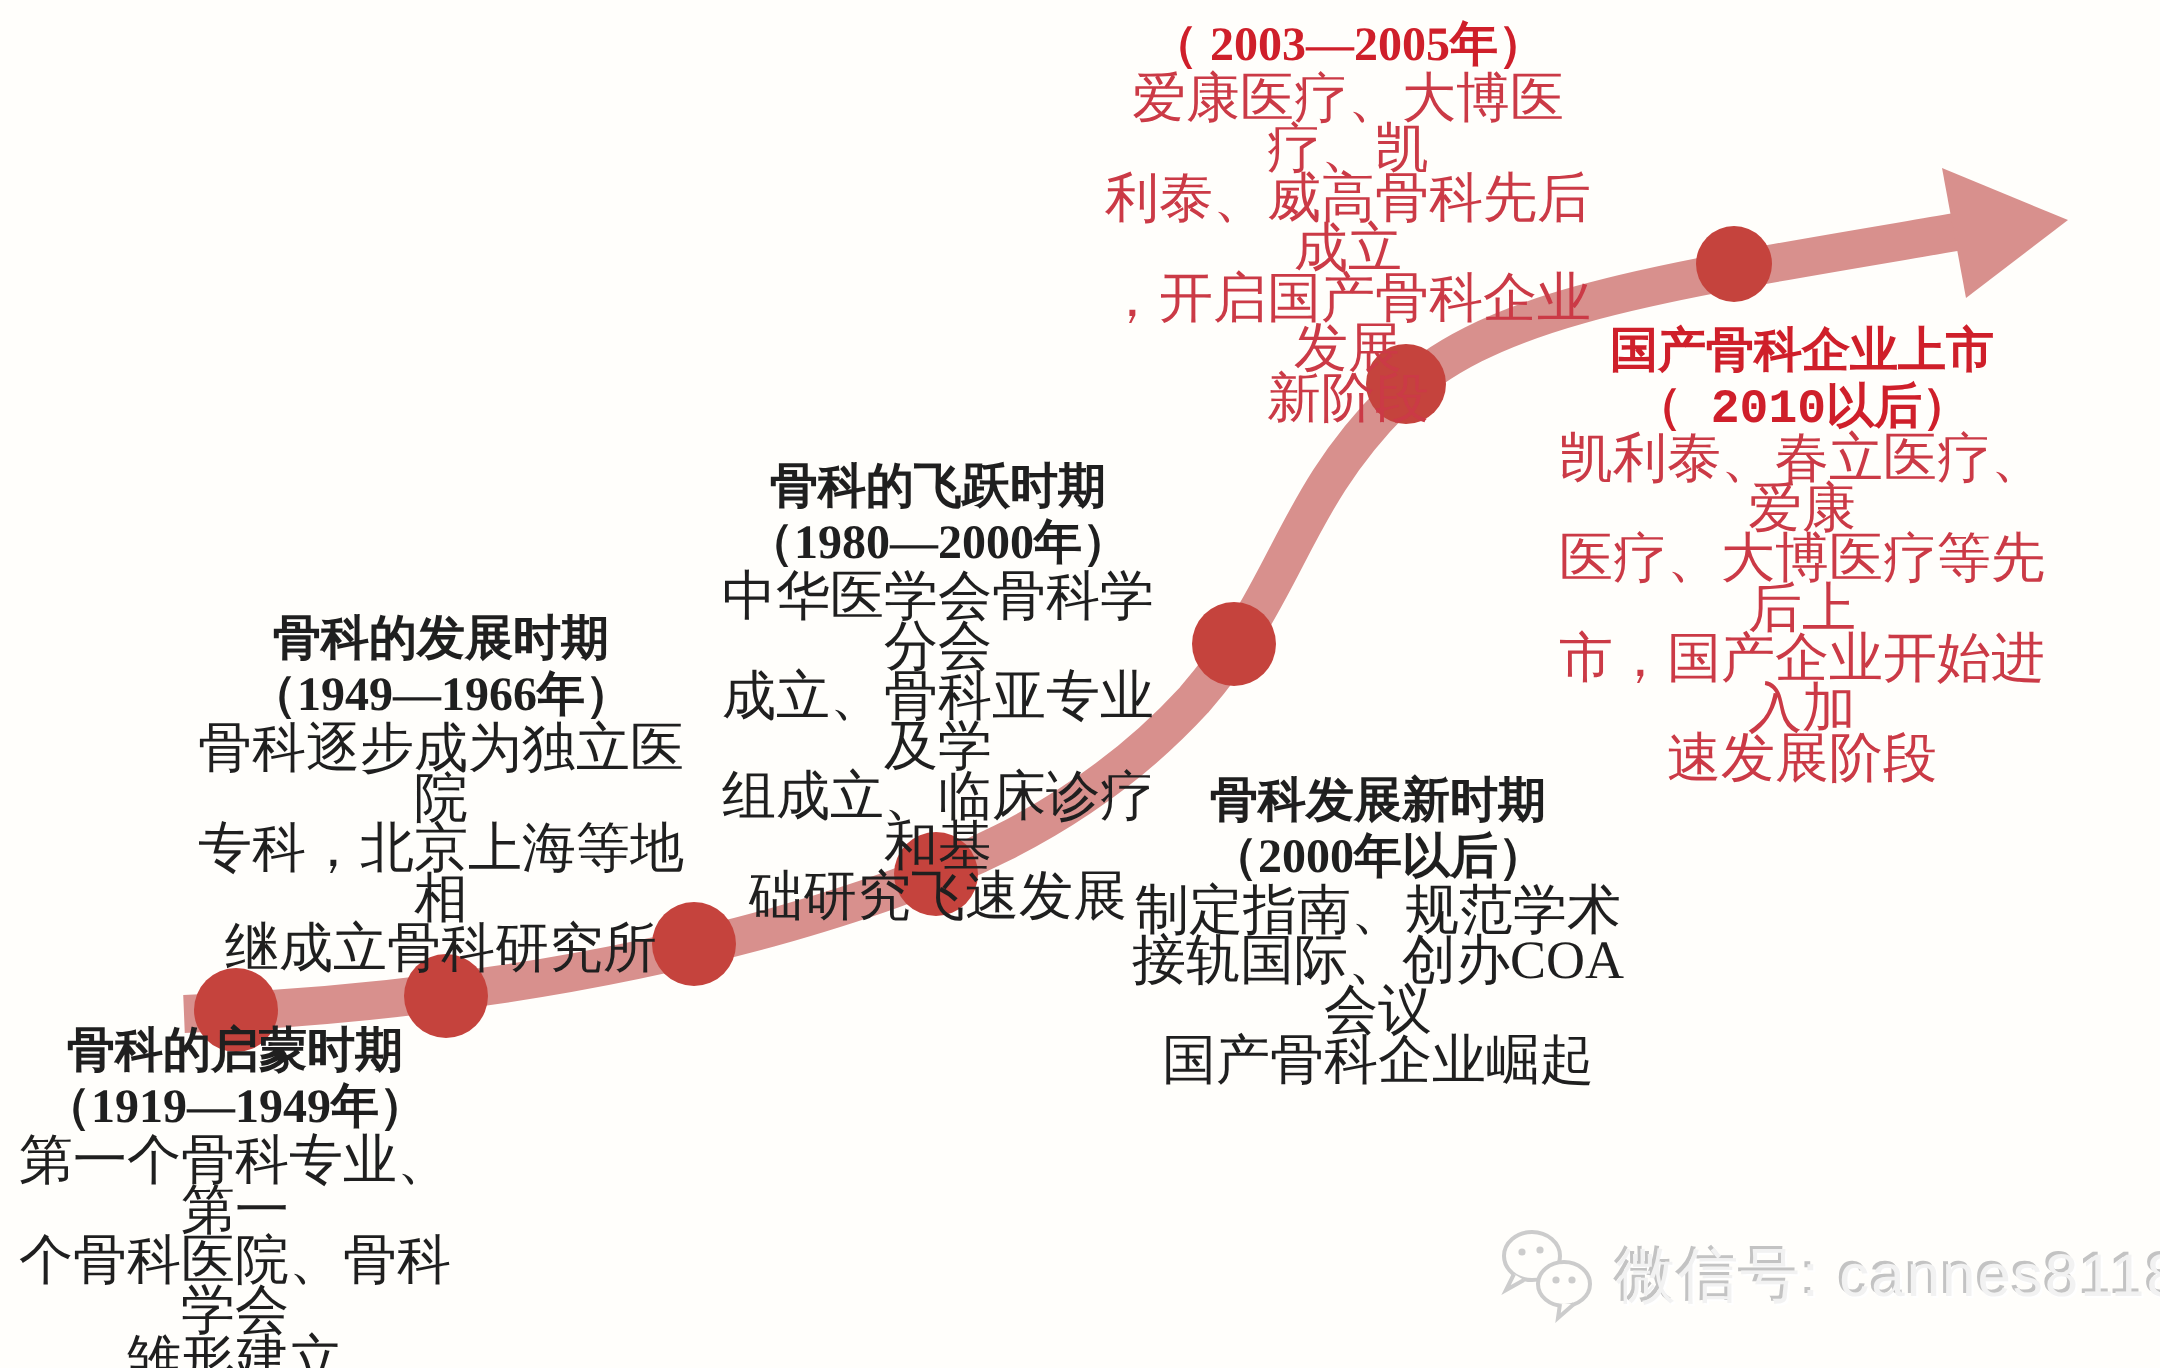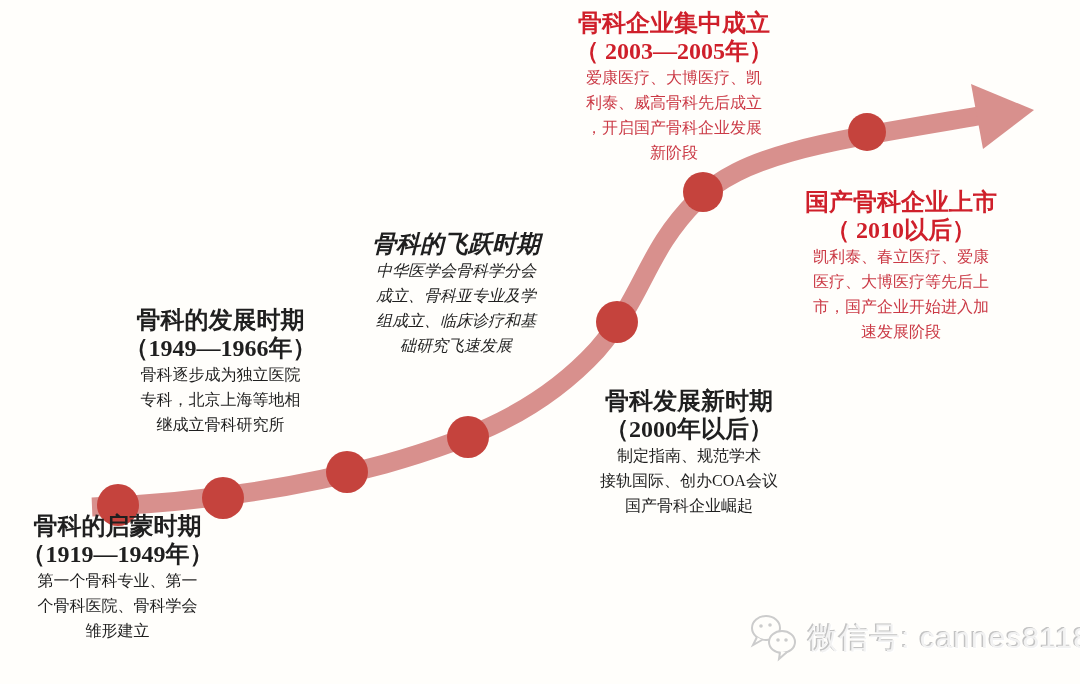--- a/index.html
+++ b/index.html
@@ -24,36 +24,36 @@
     color: #1f1f1f;
   }
   .period .title,
   .period .years {
     font-size: 24px;
     font-weight: bold;
     line-height: 28px;
     white-space: pre-line;
   }
   .period .body {
-    font-size: 16px;
+    font-size: 27px;
     line-height: 25px;
     white-space: pre-line;
   }
   .period.red .title,
   .period.red .years { color: #cf1f2a; }
   .period.red .body  { color: #cb3a46; }
 
   
   .p0 { left: 0px;   top: 512px; width: 235px; }
   .p1 { left: 98px;  top: 306px; width: 245px; }
   .p2 { left: 238px; top: 528px; width: 237px; }
-  .p3 { left: 335px; top: 230px; width: 242px; font-style: italic; }
+  .p3 { left: 348px; top: 230px; width: 242px; }
   .p4 { left: 560px; top: 387px; width: 258px; text-align: center; }
   .p5 { left: 547px; top: 9px;   width: 254px; }
-  .p6 { left: 770px; top: 188px; width: 262px; }
+  .p6 { left: 770px; top: 164px; width: 262px; font-family: Liberation Mono, monospace; }
 
   #watermark {
     position: absolute;
     left: 748px; top: 608px;
     width: 330px; height: 60px;
     display: flex;
     align-items: center;
   }
   #watermark .wm-text {
     font-family: "Liberation Sans", "DejaVu Sans", sans-serif;
@@ -94,36 +94,36 @@
     <div class="title">骨科的发展时期</div>
     <div class="years">（1949—1966年）</div>
     <div class="body">骨科逐步成为独立医院
 专科，北京上海等地相
 继成立骨科研究所</div>
   </div>
 
 
   <div class="period p3">
     <div class="title">骨科的飞跃时期</div>
+    <div class="years">（1980—2000年）</div>
     <div class="body">中华医学会骨科学分会
 成立、骨科亚专业及学
 组成立、临床诊疗和基
 础研究飞速发展</div>
   </div>
 
   <div class="period p4">
     <div class="title">骨科发展新时期</div>
     <div class="years">（2000年以后）</div>
     <div class="body">制定指南、规范学术
 接轨国际、创办COA会议
 国产骨科企业崛起</div>
   </div>
 
   <div class="period p5 red">
-    <div class="title">骨科企业集中成立</div>
     <div class="years">（ 2003—2005年）</div>
     <div class="body">爱康医疗、大博医疗、凯
 利泰、威高骨科先后成立
 ，开启国产骨科企业发展
 新阶段</div>
   </div>
 
   <div class="period p6 red">
     <div class="title">国产骨科企业上市</div>
     <div class="years">（ 2010以后）</div>

